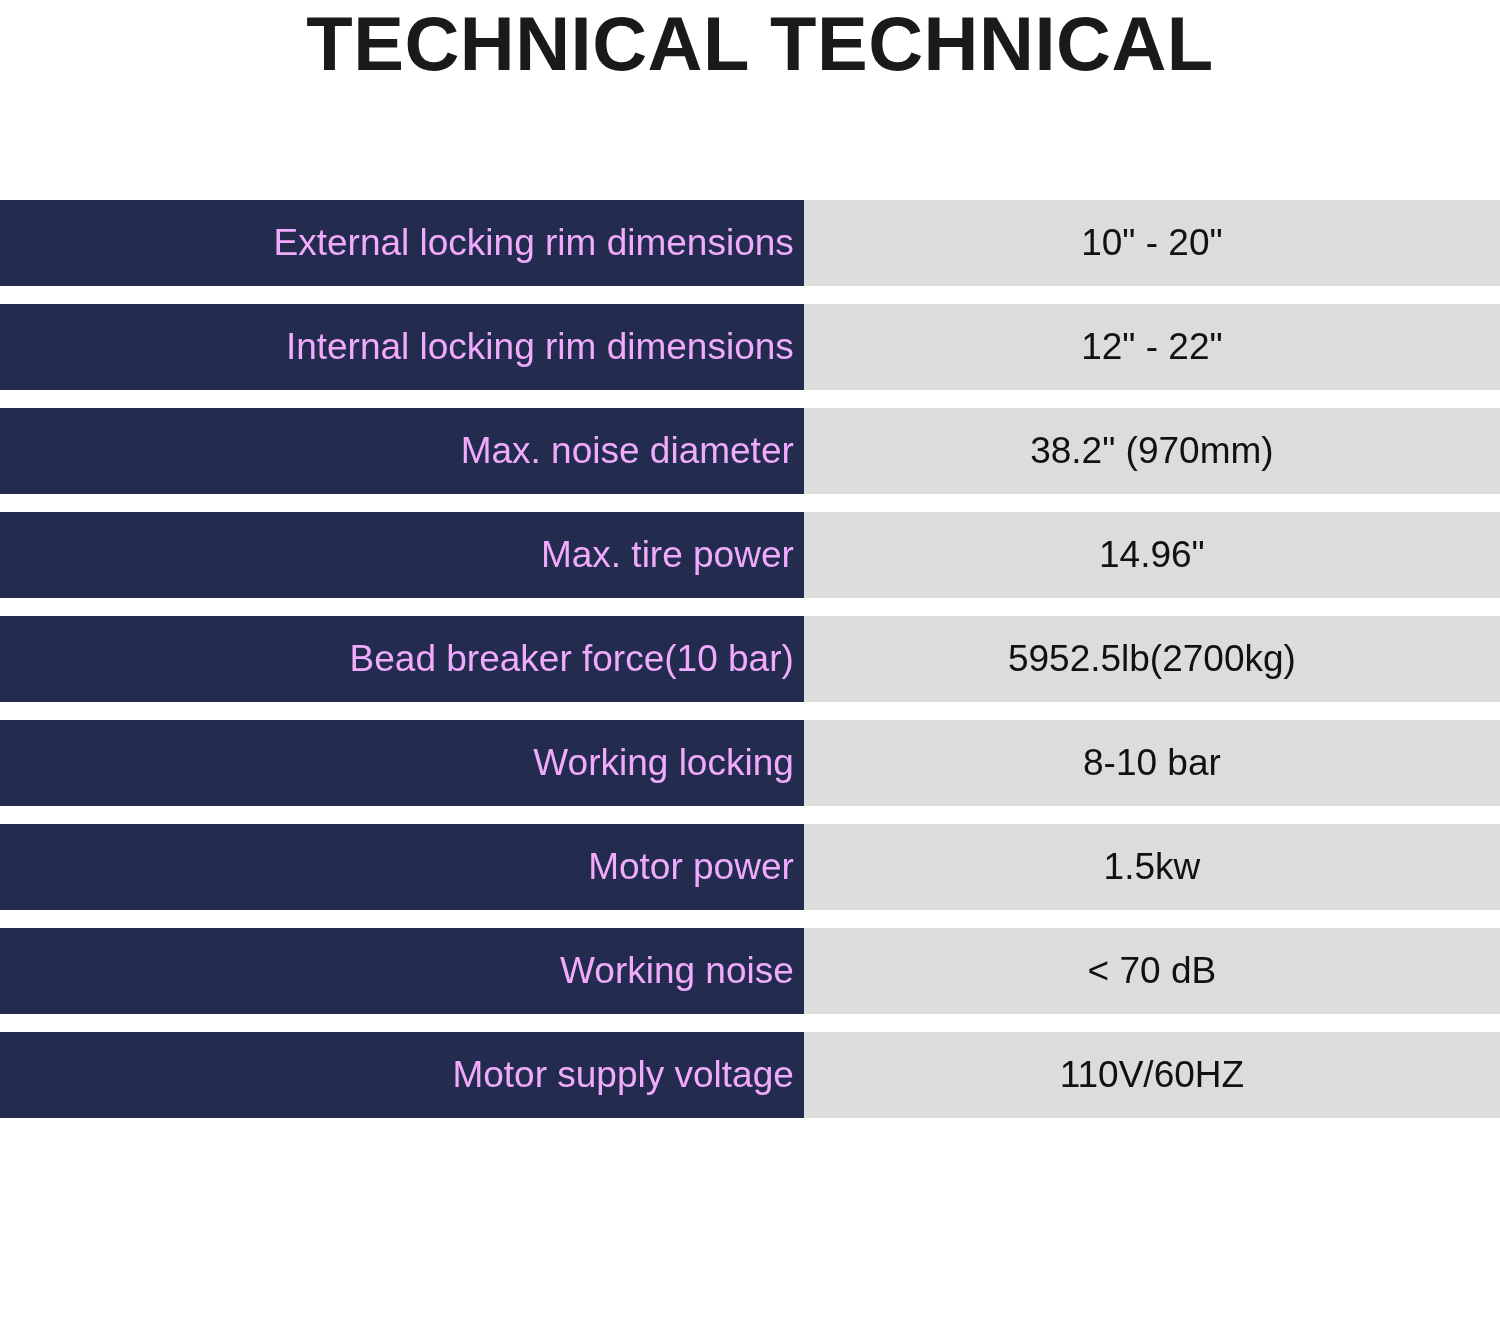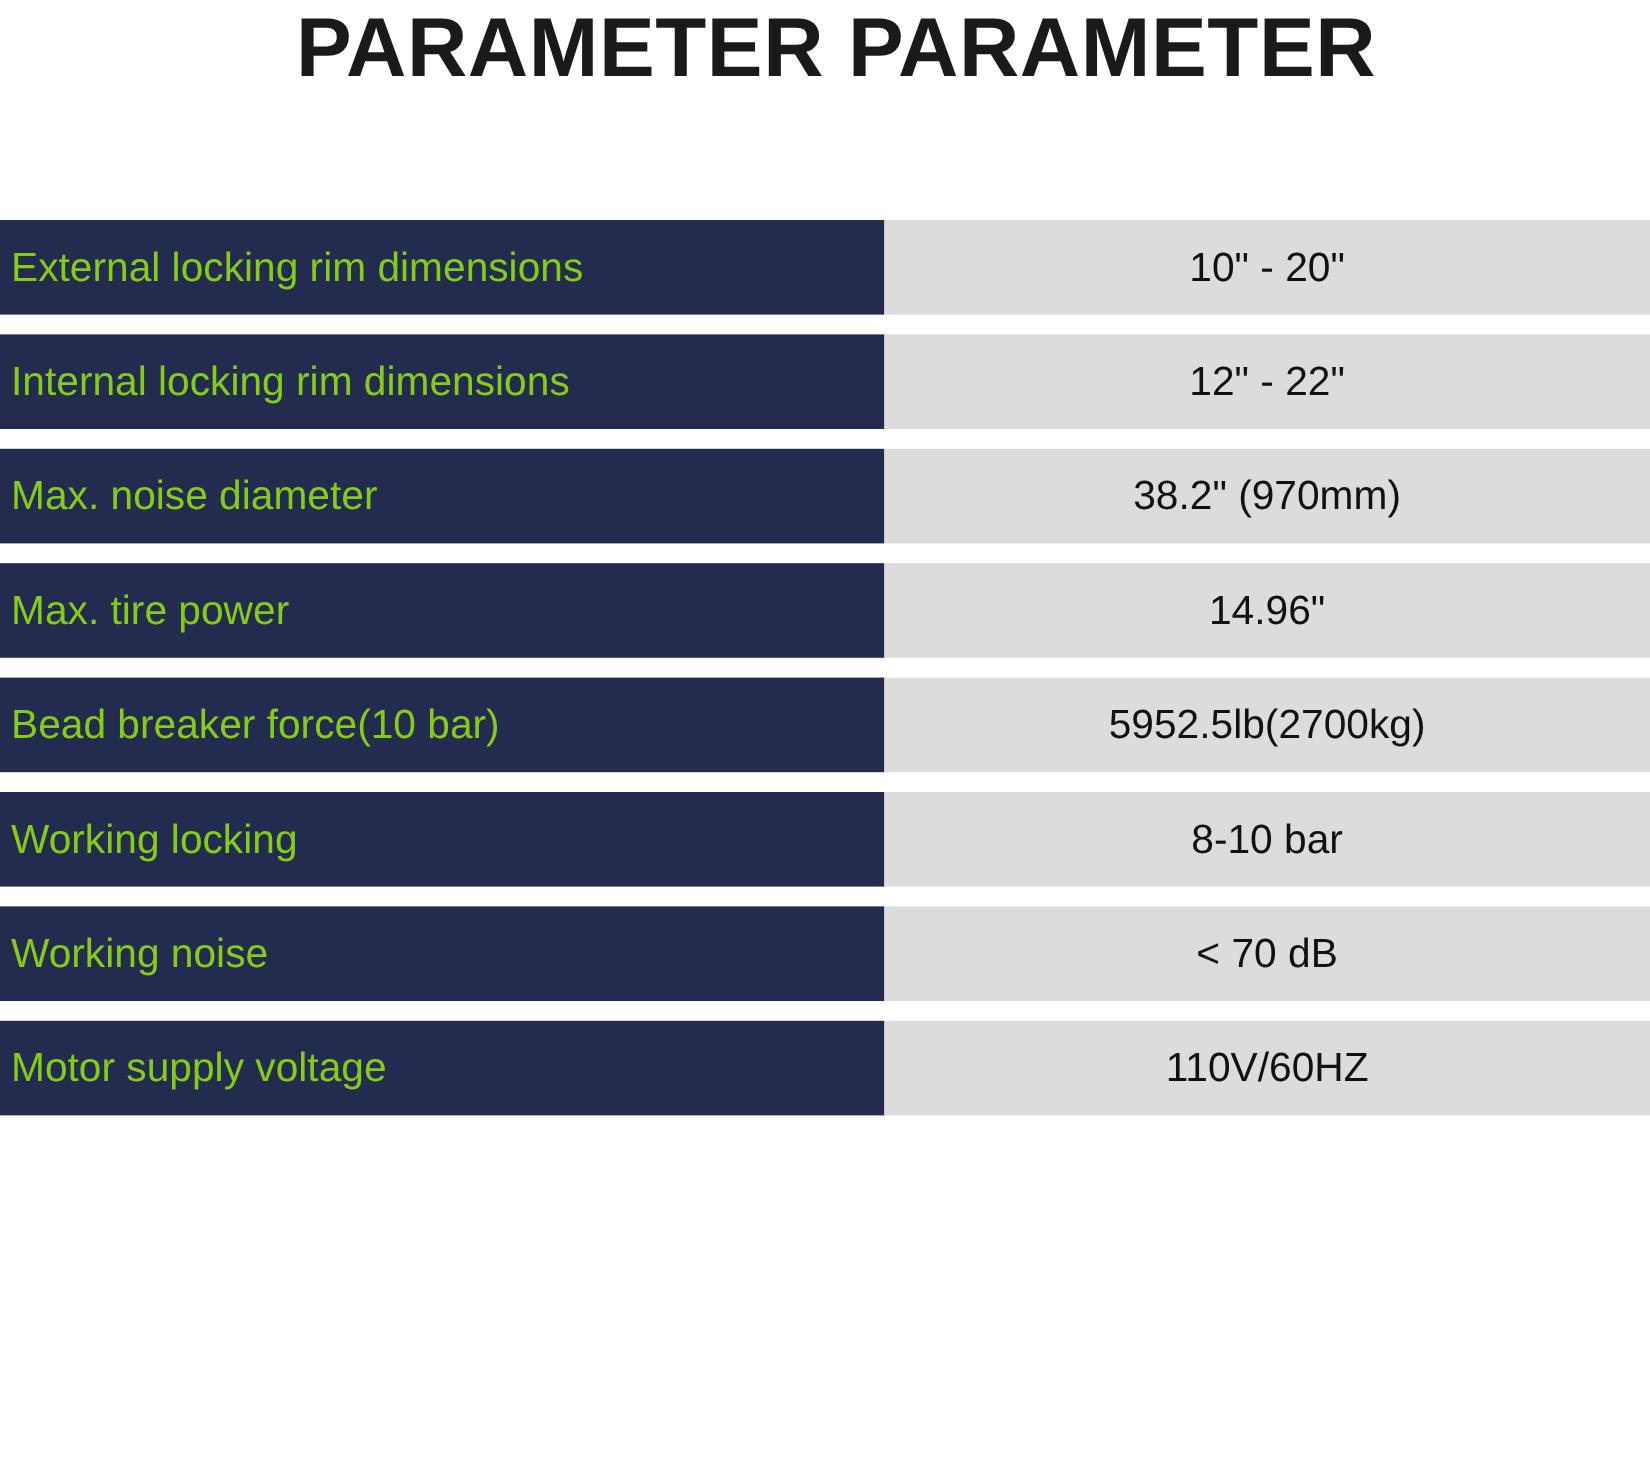--- a/index.html
+++ b/index.html
@@ -36,44 +36,44 @@
     width: 1500px;
     border-collapse: separate;
     border-spacing: 0 18px;
   }
   .spec-table tr {
     height: 86px;
   }
   .label-cell {
     width: 800px;
     background: #232b4e;
-    color: #84cc16;
+    color: #f0abfc;
     font-size: 37px;
-    text-align: left;
+    text-align: right;
     vertical-align: middle;
     padding: 0 10px;
     white-space: nowrap;
   }
   .value-cell {
     width: 700px;
     background: #dcdcdc;
     color: #111111;
     font-size: 37px;
     text-align: center;
     vertical-align: middle;
     padding: 0 10px;
     white-space: nowrap;
   }
 </style>
 </head>
 <body>
 
 <div class="page">
 
-  <h1 class="title">PARAMETER PARAMETER</h1>
+  <h1 class="title">TECHNICAL TECHNICAL</h1>
 
   <table class="spec-table">
     <tbody>
       <tr>
         <td class="label-cell">External locking rim dimensions</td>
         <td class="value-cell">10" - 20"</td>
       </tr>
       <tr>
         <td class="label-cell">Internal locking rim dimensions</td>
         <td class="value-cell">12" - 22"</td>
@@ -88,20 +88,24 @@
       </tr>
       <tr>
         <td class="label-cell">Bead breaker force(10 bar)</td>
         <td class="value-cell">5952.5lb(2700kg)</td>
       </tr>
       <tr>
         <td class="label-cell">Working locking</td>
         <td class="value-cell">8-10 bar</td>
       </tr>
       <tr>
+        <td class="label-cell">Motor power</td>
+        <td class="value-cell">1.5kw</td>
+      </tr>
+      <tr>
         <td class="label-cell">Working noise</td>
         <td class="value-cell">&lt; 70 dB</td>
       </tr>
       <tr>
         <td class="label-cell">Motor supply voltage</td>
         <td class="value-cell">110V/60HZ</td>
       </tr>
     </tbody>
   </table>
 

